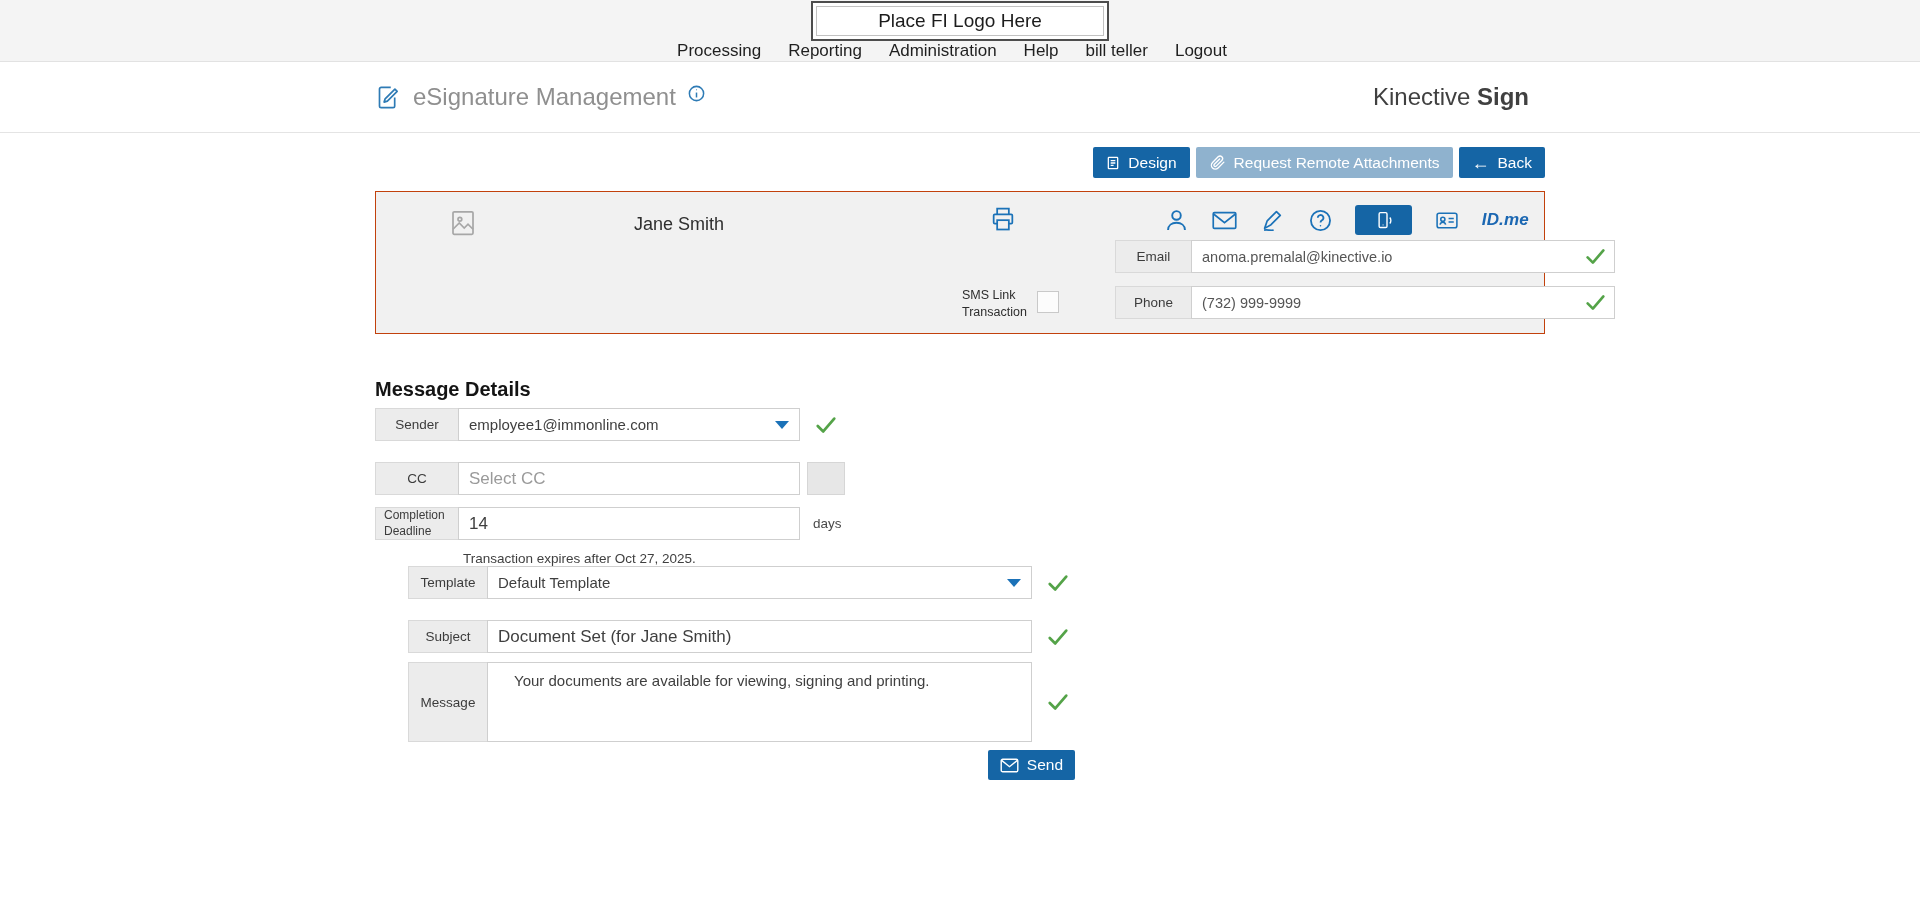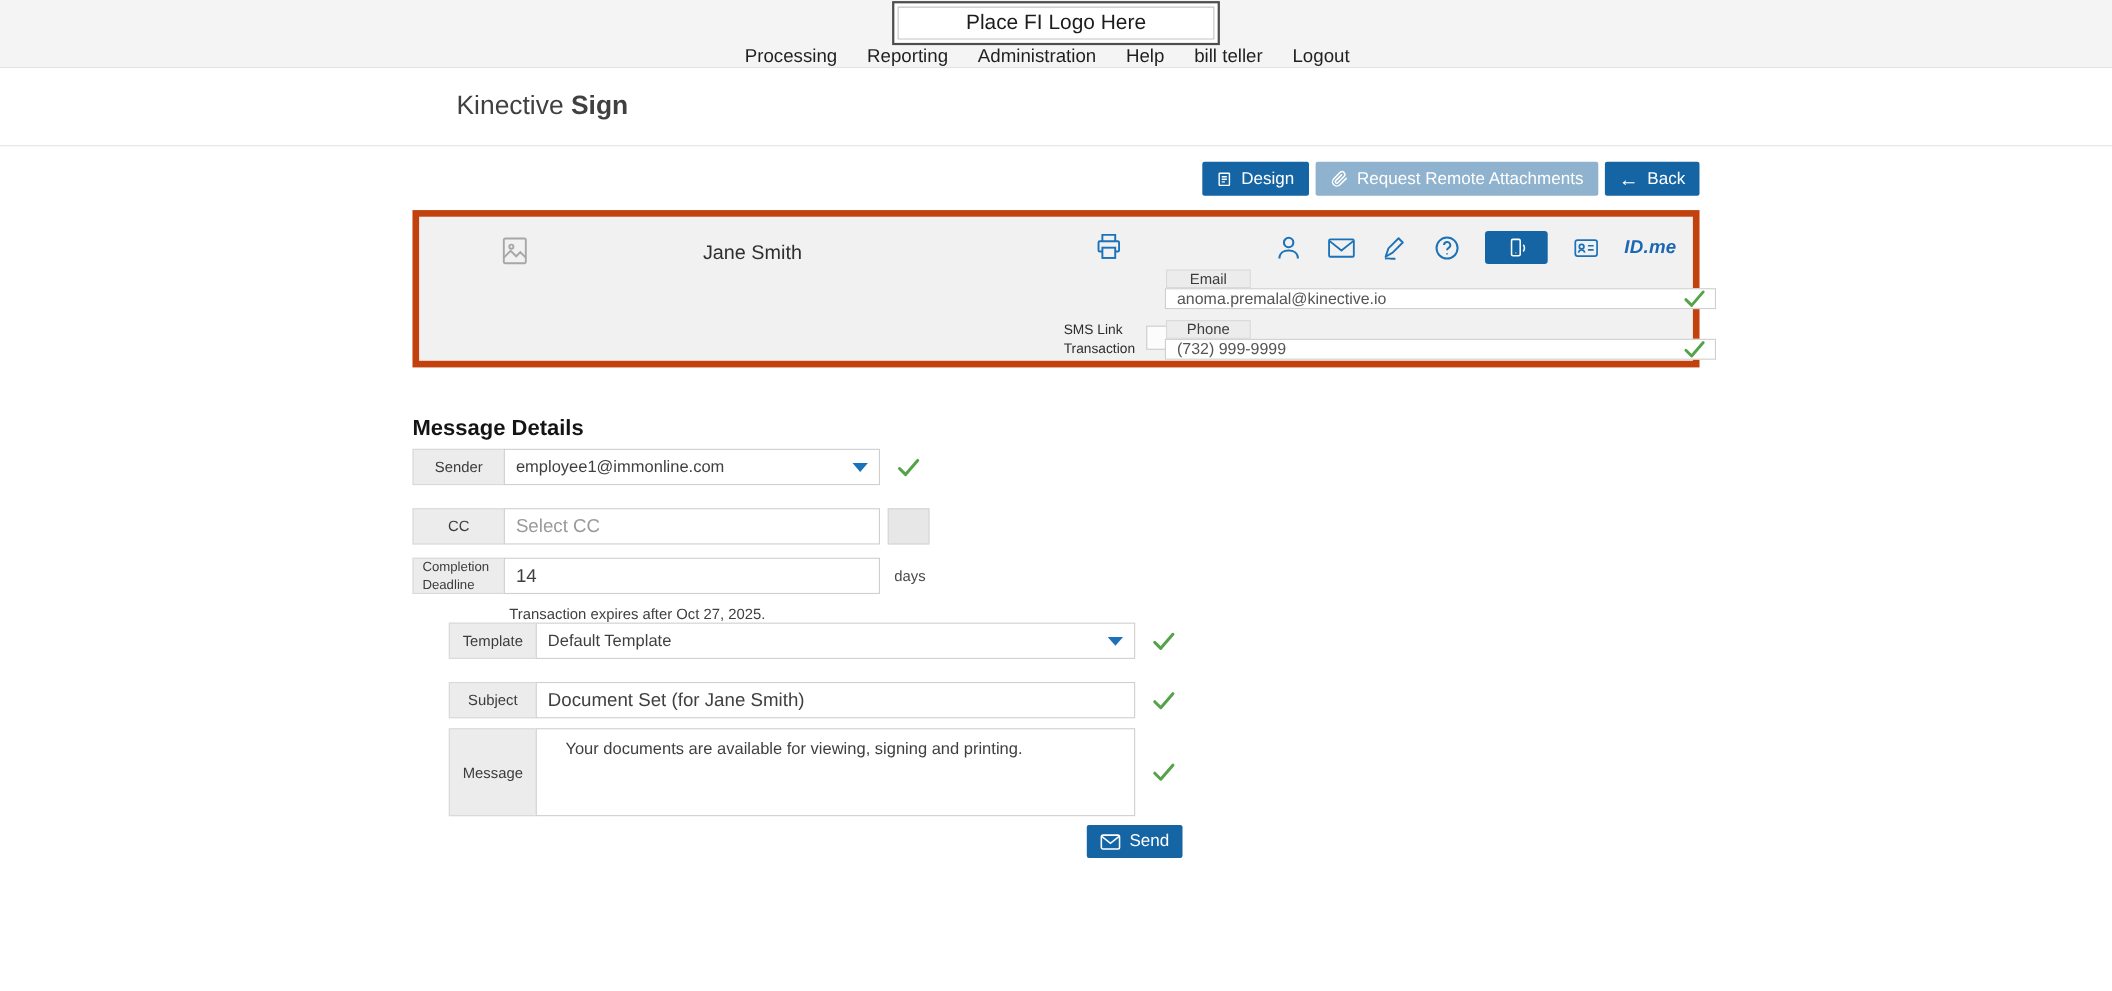--- a/index.html
+++ b/index.html
@@ -41,36 +41,36 @@
     padding: 0 13px; background: #1565a5; color: #fff;
     font-size: 15.5px; border: none; border-radius: 2px; cursor: pointer;
     font-family: "Liberation Sans", sans-serif;
   }
   .btn.muted { background: #8fb2ce; }
   .btn .arrow { font-size: 18px; line-height: 1; }
 
   
   .card {
     margin-top: 13px; height: 143px;
-    background: #f1f1f1; border: 6px solid #c2410c; position: relative;
+    background: #f1f1f1; border: 1px solid #c2410c; position: relative;
   }
   .img-ph { position: absolute; left: 72px; top: 16px; opacity: .85; }
   .recipient-name { position: absolute; left: 258px; top: 22px; font-size: 18px; color: #2f2f2f; }
   .printer { position: absolute; left: 612px; top: 13px; cursor: pointer; }
   .auth-icons { position: absolute; right: 15px; top: 13px; display: flex; align-items: center; gap: 21px; }
   .auth-icons > span { display: inline-flex; align-items: center; justify-content: center; cursor: pointer; }
   .chip { width: 57px; height: 30px; background: #1565a5; border-radius: 3px; }
   .idme { font-size: 17px; font-weight: 700; font-style: italic; color: #1b67b2; letter-spacing: .2px; }
 
   .field-label {
     background: #ececec; border: 1px solid #d9d9d9;
     display: flex; align-items: center; justify-content: center;
     font-size: 13.5px; color: #3c3c3c; flex: none;
   }
-  .card-row { position: absolute; left: 679px; width: 500px; height: 33px; display: flex; flex-direction: column; }
+  .card-row { position: absolute; left: 739px; width: 500px; height: 33px; display: flex; }
   .card-row .field-label { width: 77px; }
   .field-input {
     background: #fff; border: 1px solid #cfcfcf; margin-left: -1px;
     display: flex; align-items: center; flex: 1; padding: 0 8px 0 10px;
   }
   .field-input input {
     border: none; outline: none; background: transparent; flex: 1;
     font-size: 14.5px; color: #555; font-family: "Liberation Sans", sans-serif;
   }
   .email-row { top: 48px; }
@@ -136,20 +136,36 @@
       <a>Administration</a>
       <a>Help</a>
       <a>bill teller</a>
       <a>Logout</a>
     </nav>
   </div>
 </div>
 
 <div class="header">
   <div class="container header-inner">
+    <div class="header-left">
+      <span>
+        <svg width="27" height="27" viewBox="0 0 24 24" fill="none" stroke="#2e7bb5" stroke-width="1.5" stroke-linejoin="round">
+          <path d="M14 3H5.5A1.5 1.5 0 0 0 4 4.5v15A1.5 1.5 0 0 0 5.5 21H16a1.5 1.5 0 0 0 1.5-1.5V12"></path>
+          <path d="M9 13.2 17.7 4.5l2 2L11 15.2l-2.9.9z"></path>
+        </svg>
+      </span>
+      <span class="page-title">eSignature Management</span>
+      <span style="cursor:pointer; margin-top:-8px;">
+        <svg width="19" height="19" viewBox="0 0 24 24" fill="none" stroke="#2e7bb5" stroke-width="1.9">
+          <circle cx="12" cy="12" r="9"></circle>
+          <path d="M12 10.8V17"></path>
+          <circle cx="12" cy="7.3" r="0.7" fill="#2e7bb5" stroke="none"></circle>
+        </svg>
+      </span>
+    </div>
     <div class="brand">
       <span>Kinective</span>
       <b>Sign</b>
     </div>
   </div>
 </div>
 
 <div class="container toolbar-inner">
   <button class="btn">
     <span>

